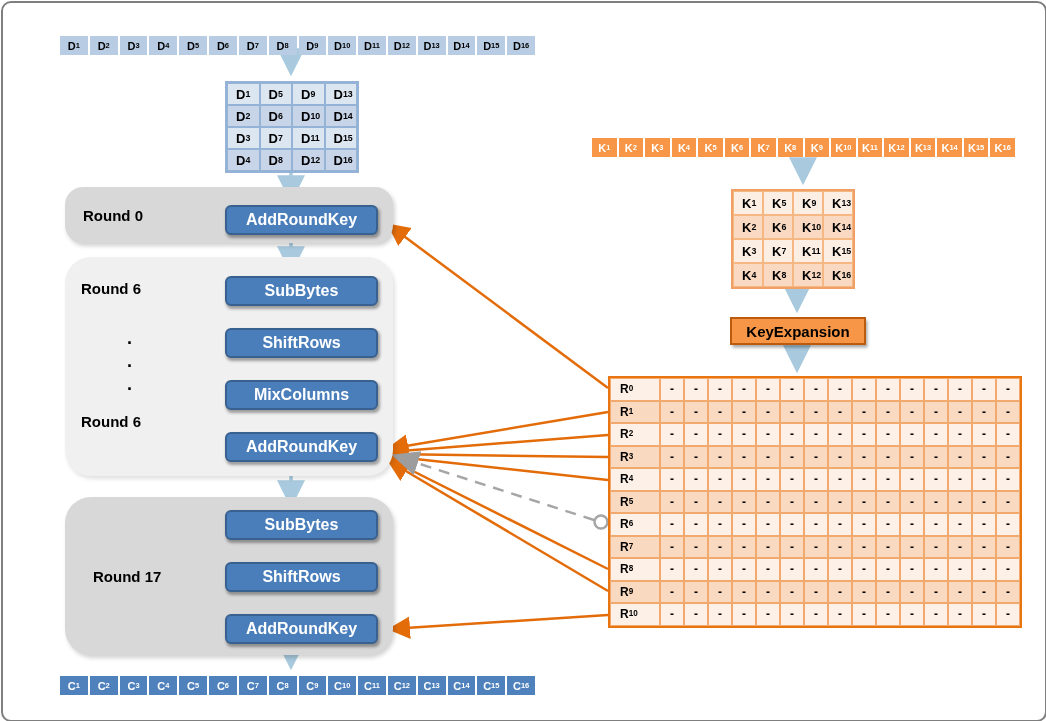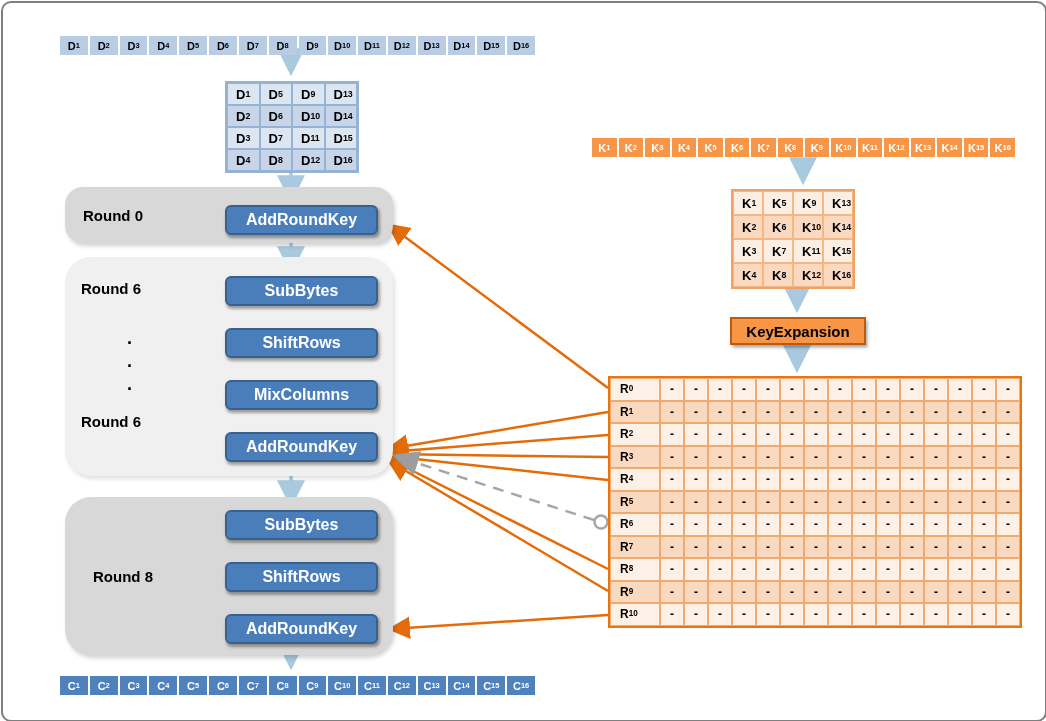--- a/index.html
+++ b/index.html
@@ -174,21 +174,21 @@
     </div>
   <div class="round-label" style="left:78px;top:410px;">Round 6</div>
   <div class="steps-col" style="left:222px;top:273px;">
       <div class="step-btn">SubBytes</div>
       <div class="step-btn">ShiftRows</div>
       <div class="step-btn">MixColumns</div>
       <div class="step-btn">AddRoundKey</div>
     </div>
 
   <div class="round-box dark" style="left:62px;top:494px;width:328px;height:158px;border-radius:26px;"></div>
-  <div class="round-label" style="left:90px;top:565px;">Round 8</div>
+  <div class="round-label" style="left:90px;top:565px;">Round 17</div>
   <div class="steps-col" style="left:222px;top:507px;">
       <div class="step-btn">SubBytes</div>
       <div class="step-btn">ShiftRows</div>
       <div class="step-btn">AddRoundKey</div>
     </div>
 
   <div class="hrow c-row" style="left:57px;top:673px;width:475px;">
       <div class="cell">C<sub>1</sub></div>
       <div class="cell">C<sub>2</sub></div>
       <div class="cell">C<sub>3</sub></div>

